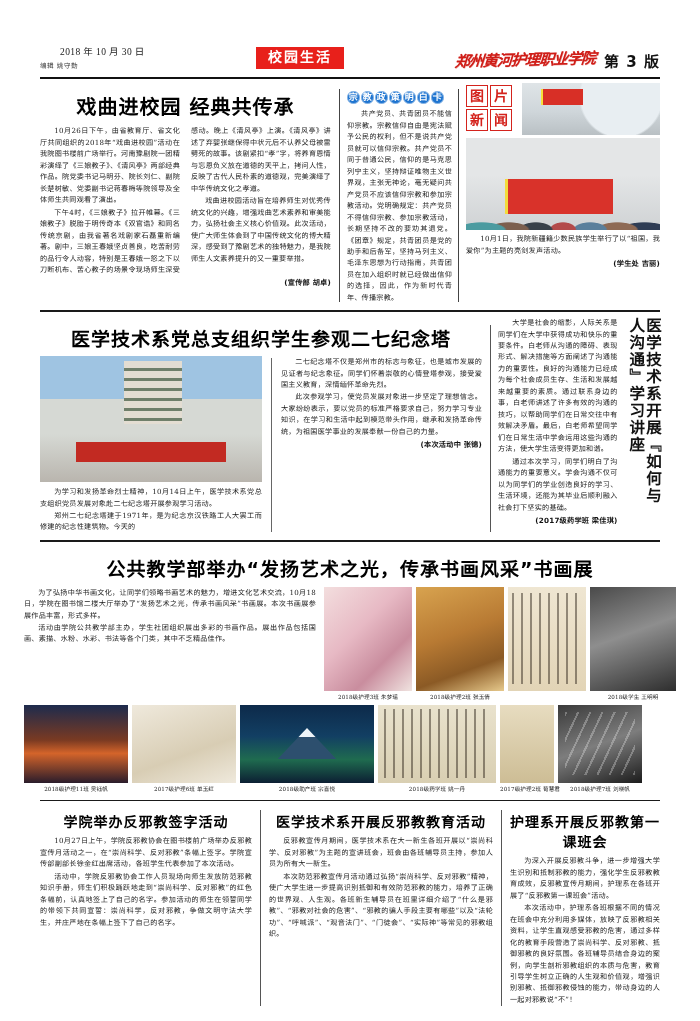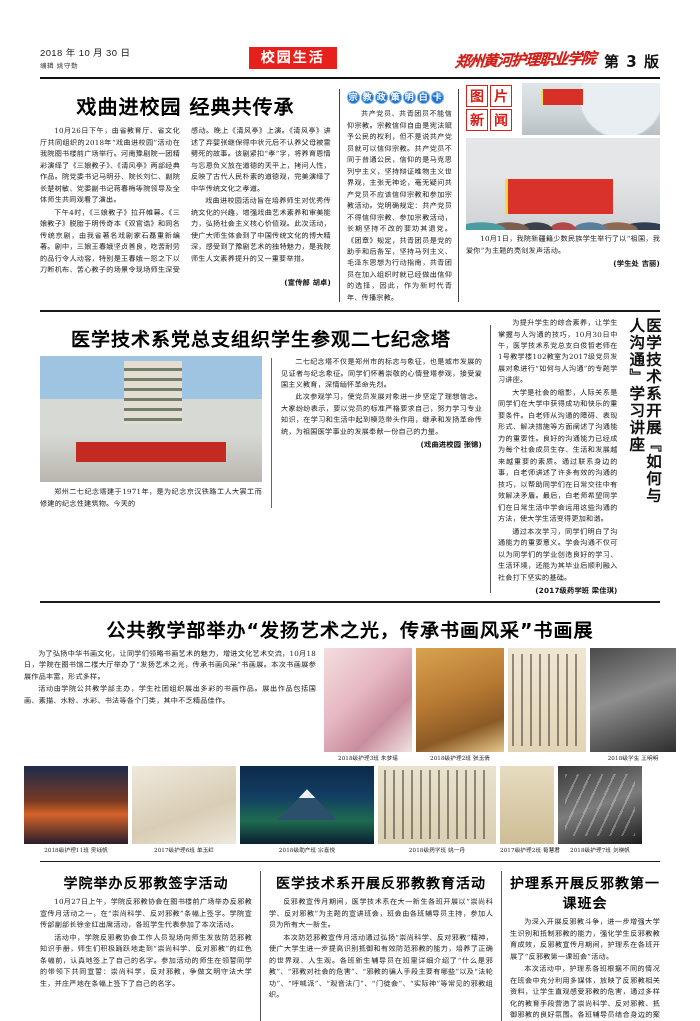--- a/index.html
+++ b/index.html
@@ -26,24 +26,25 @@
   .masthead {
     display: flex;
     align-items: flex-end;
     justify-content: space-between;
     padding: 34px 40px 4px 40px;
     height: 74px;
   }
   .mh-left { line-height: 1.25; }
   .mh-date {
     font-size: 9.5px;
-    font-family: Liberation Sans, sans-serif;
+    font-family: Liberation Serif, serif;
     letter-spacing: .4px;
     color: #1a1a1a;
     white-space: nowrap;
+    margin-left: 20px;
   }
   .mh-editor {
     font-size: 6.5px;
     font-family: "DejaVu Sans", "Liberation Sans", sans-serif;
     color: #333;
     margin-top: 3px;
     letter-spacing: .6px;
   }
   .mh-center {
     background: #e8201b;
@@ -344,40 +345,40 @@
 
   <div class="hr-sec"></div>
 
   <div style="display:flex; padding:0 40px;">
     <div style="width:450px; padding-right:8px;">
       <h2 class="headline hl-2">医学技术系党总支组织学生参观二七纪念塔</h2>
       <div style="display:flex; gap:9px;">
         <div style="width:222px;">
           <div class="photo ph-tower" style="width:100%;height:126px;"></div>
           <div class="col-text" style="margin-top:4px;">
+            <p>为学习和发扬革命烈士精神，10月14日上午，医学技术系党总支组织党员发展对象赴二七纪念塔开展参观学习活动。</p>
             <p>郑州二七纪念塔建于1971年，是为纪念京汉铁路工人大罢工而修建的纪念性建筑物。今天的</p>
           </div>
         </div>
         <div style="width:1px;background:#666;margin:2px 0;"></div>
         <div style="flex:1;">
           <div class="col-text">
             <p>二七纪念塔不仅是郑州市的标志与象征，也是城市发展的见证者与纪念象征。同学们怀着崇敬的心情登塔参观，接受爱国主义教育，深情缅怀革命先烈。</p>
             <p>此次参观学习，使党员发展对象进一步坚定了理想信念。大家纷纷表示，要以党员的标准严格要求自己，努力学习专业知识，在学习和生活中起到模范带头作用，继承和发扬革命传统，为祖国医学事业的发展奉献一份自己的力量。</p>
           </div>
-          <div class="byline">(戏曲进校园    张锦)</div>
+          <div class="byline">(本次活动中    张锦)</div>
         </div>
       </div>
     </div>
 
     <div style="width:1px;background:#555;margin:8px 7px 2px 0;"></div>
 
     <div style="flex:1; display:flex; justify-content:flex-end;">
       <div style="flex:1; padding-right:5px;">
         <div class="col-text">
-          <p>为提升学生的综合素养，让学生掌握与人沟通的技巧，10月30日中午，医学技术系党总支白俊哲老师在1号教学楼102教室为2017级党员发展对象进行“如何与人沟通”的专题学习讲座。</p>
           <p>大学是社会的缩影，人际关系是同学们在大学中获得成功和快乐的重要条件。白老师从沟通的障碍、表现形式、解决措施等方面阐述了沟通能力的重要性。良好的沟通能力已经成为每个社会成员生存、生活和发展越来越重要的素质。通过联系身边的事，白老师讲述了许多有效的沟通的技巧，以帮助同学们在日常交往中有效解决矛盾。最后，白老师希望同学们在日常生活中学会运用这些沟通的方法，使大学生活变得更加和谐。</p>
           <p>通过本次学习，同学们明白了沟通能力的重要意义。学会沟通不仅可以为同学们的学业创造良好的学习、生活环境，还能为其毕业后顺利融入社会打下坚实的基础。</p>
         </div>
         <div class="byline">(2017级药学班    梁佳琪)</div>
       </div>
       <div class="vtitle">医学技术系开展『如何与人沟通』学习讲座</div>
     </div>
   </div>
 
   <div class="hr-sec"></div>

